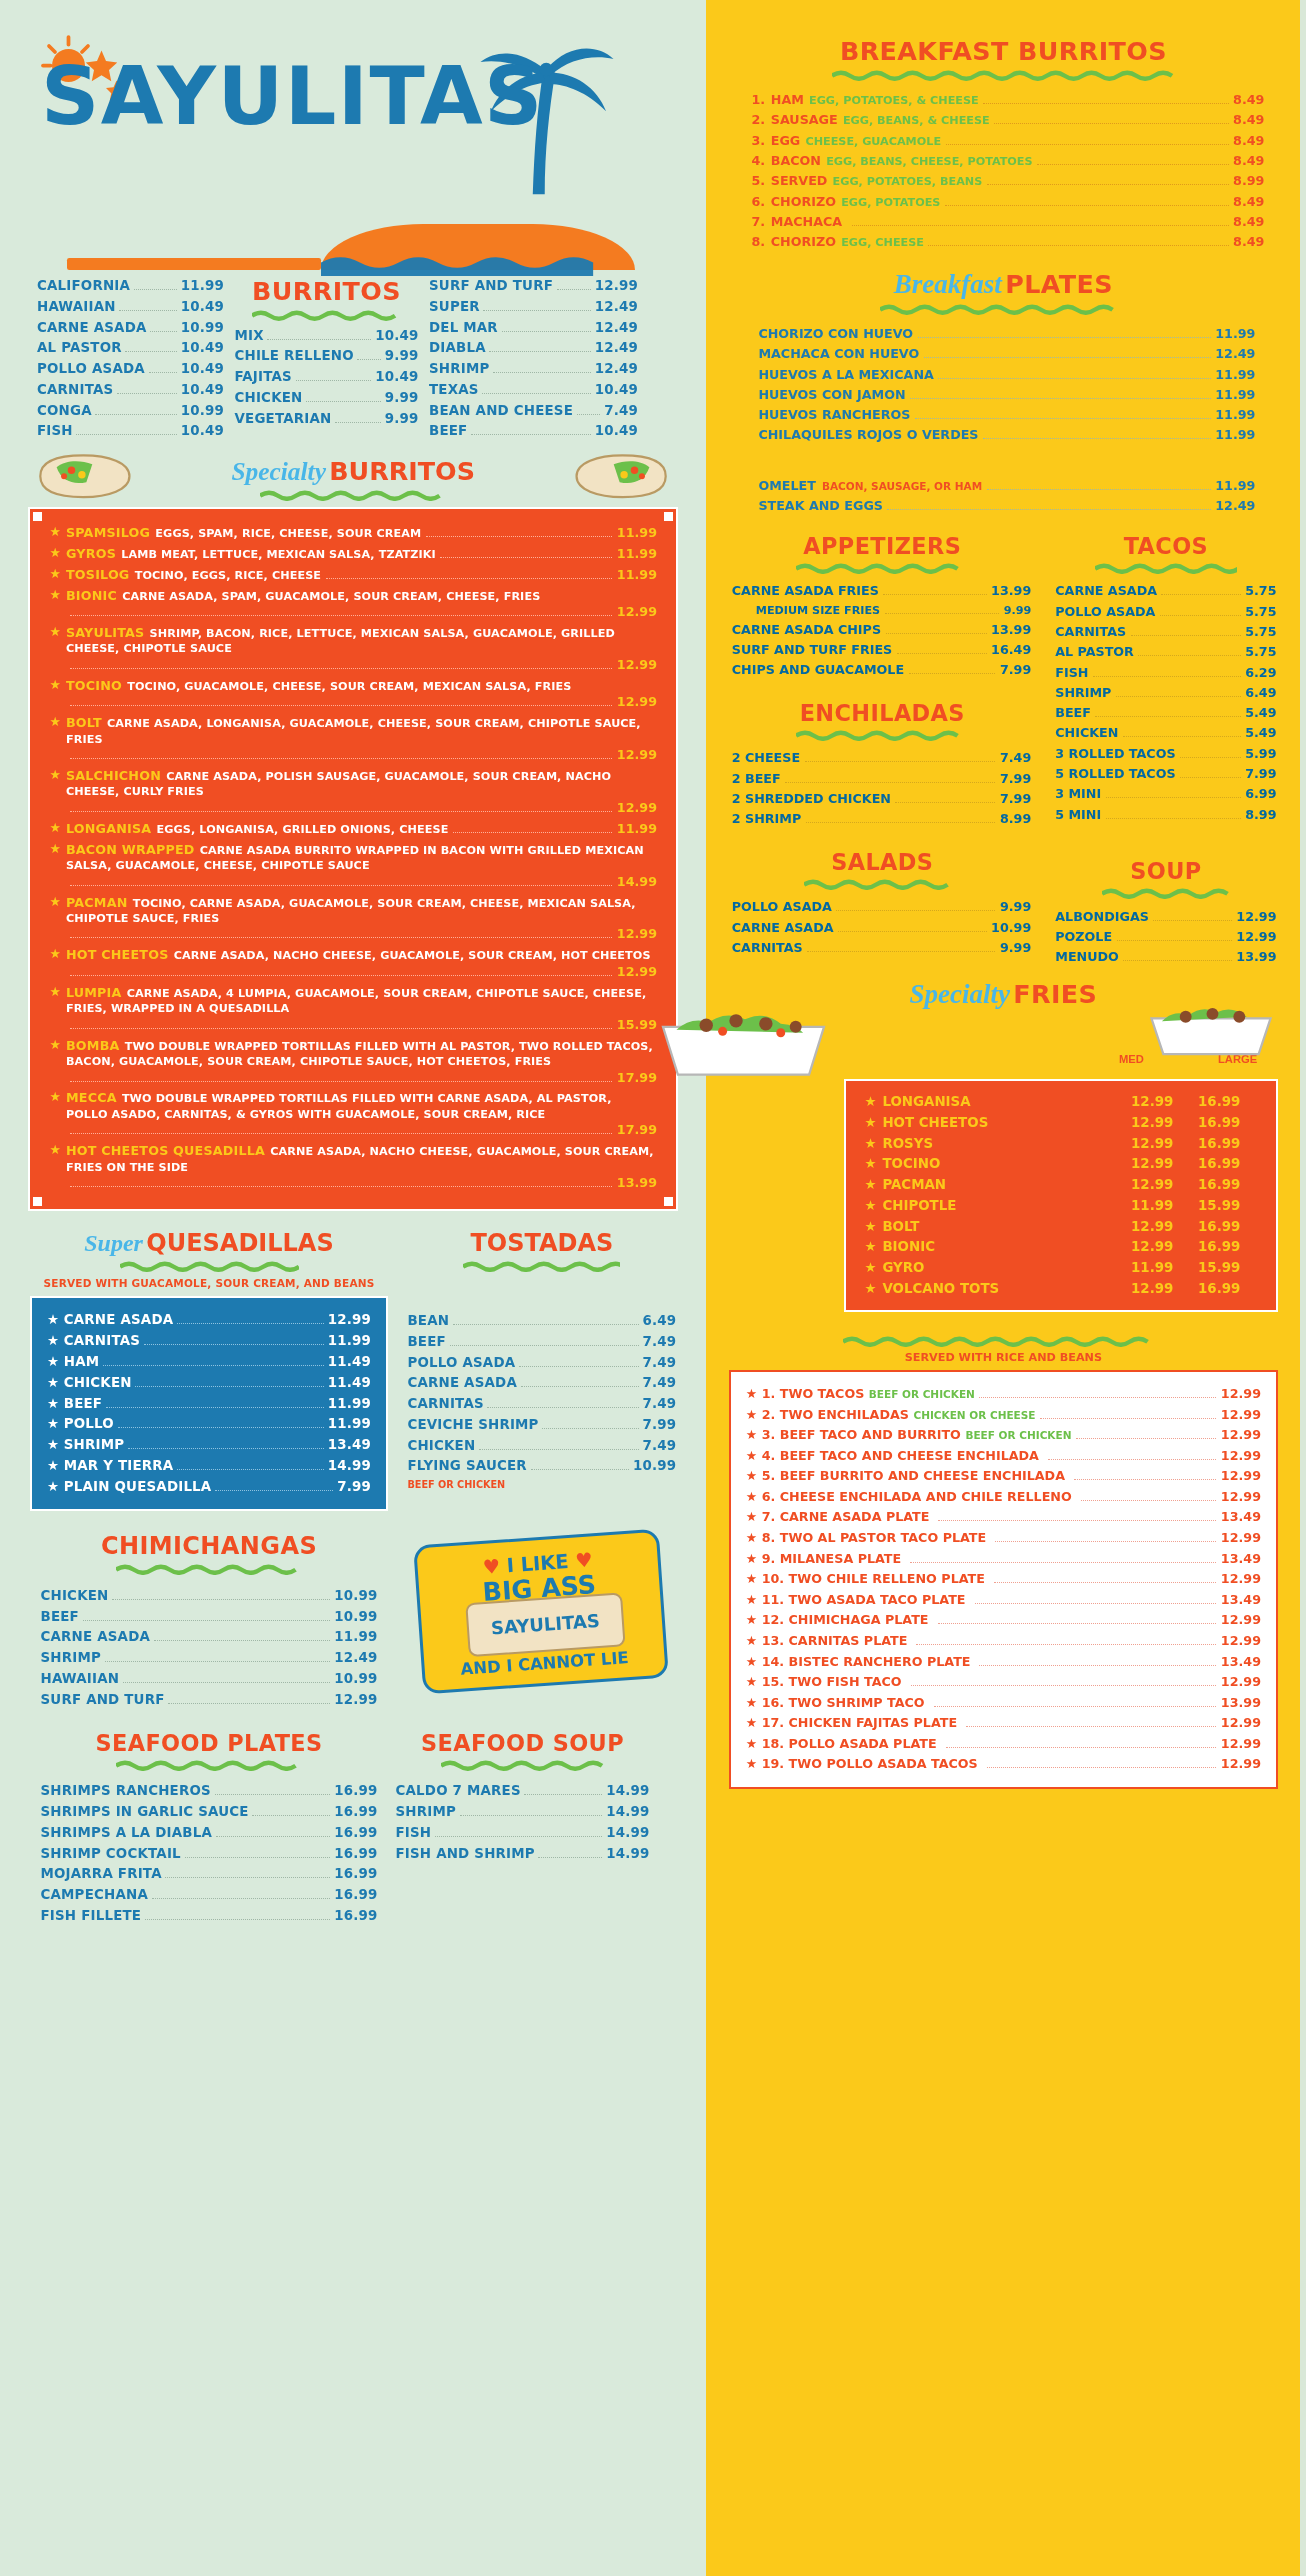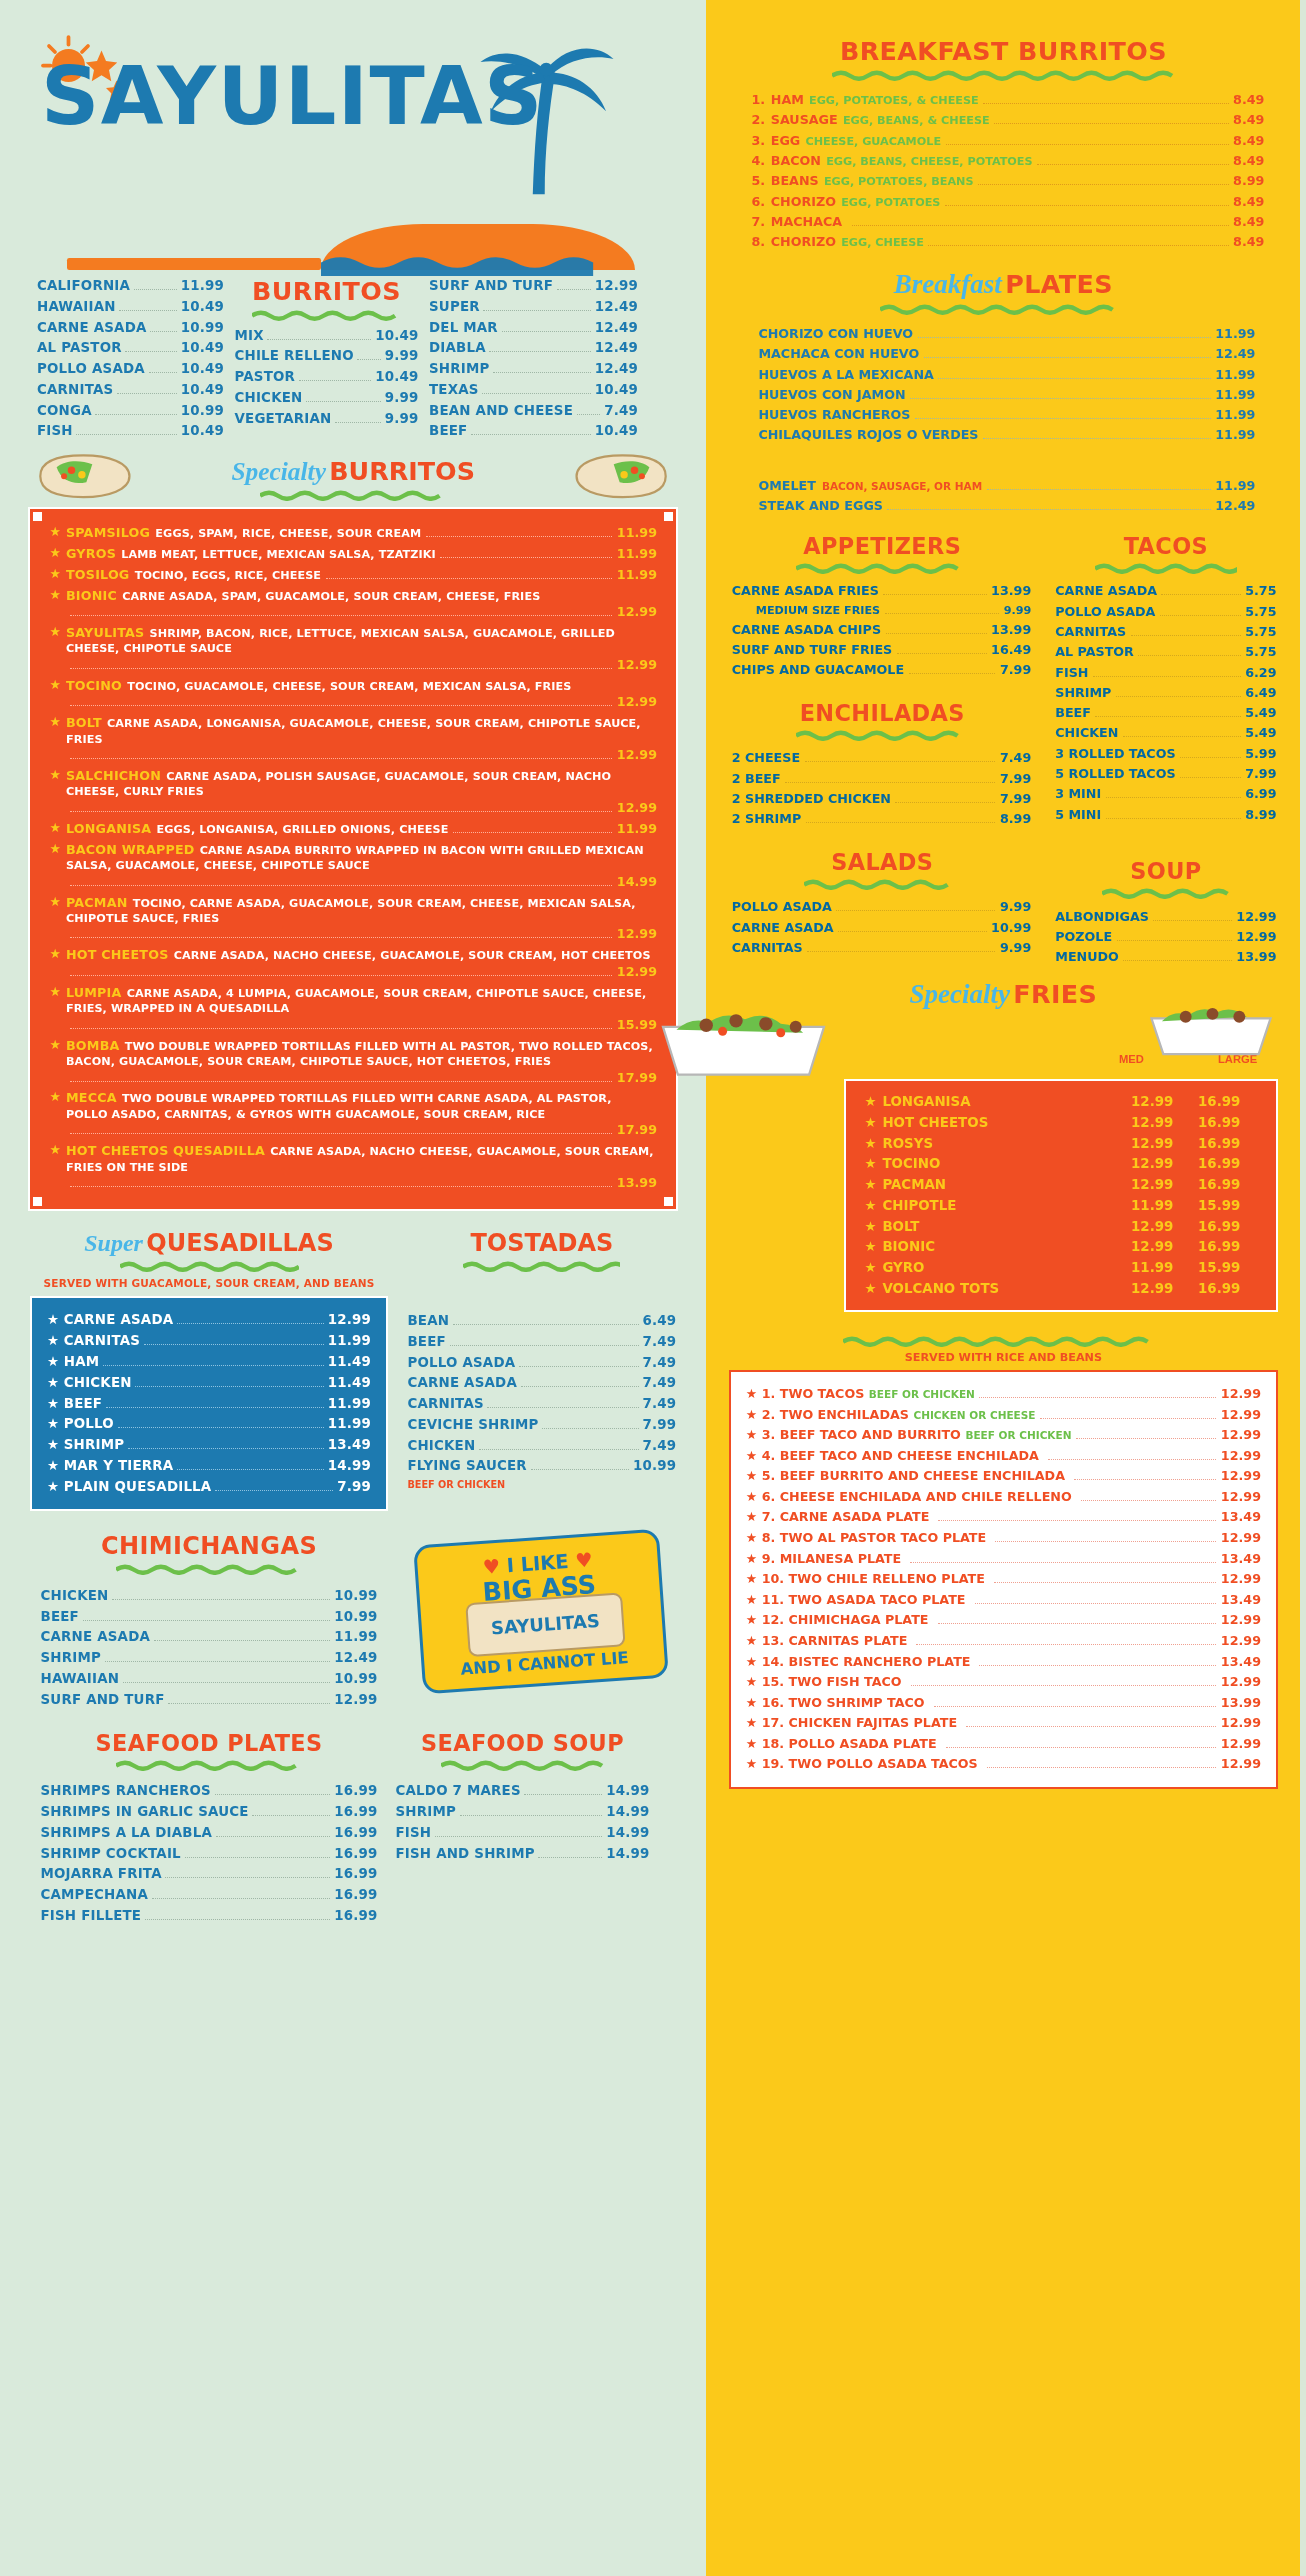--- a/index.html
+++ b/index.html
@@ -219,21 +219,21 @@
               <span class="nm">MIX</span>
               <span class="dots"></span>
               <span class="pr">10.49</span>
             </div>
           <div class="price-row">
               <span class="nm">CHILE RELLENO</span>
               <span class="dots"></span>
               <span class="pr">9.99</span>
             </div>
           <div class="price-row">
-              <span class="nm">PASTOR</span>
+              <span class="nm">FAJITAS</span>
               <span class="dots"></span>
               <span class="pr">10.49</span>
             </div>
           <div class="price-row">
               <span class="nm">CHICKEN</span>
               <span class="dots"></span>
               <span class="pr">9.99</span>
             </div>
           <div class="price-row">
               <span class="nm">VEGETARIAN</span>
@@ -740,21 +740,21 @@
           </div>
         <div class="bb-row">
             <span class="num">4.</span>
             <span class="nm">BACON</span>
             <span class="desc">EGG, BEANS, CHEESE, POTATOES</span>
             <span class="dots"></span>
             <span class="pr">8.49</span>
           </div>
         <div class="bb-row">
             <span class="num">5.</span>
-            <span class="nm">BEANS</span>
+            <span class="nm">SERVED</span>
             <span class="desc">EGG, POTATOES, BEANS</span>
             <span class="dots"></span>
             <span class="pr">8.99</span>
           </div>
         <div class="bb-row">
             <span class="num">6.</span>
             <span class="nm">CHORIZO</span>
             <span class="desc">EGG, POTATOES</span>
             <span class="dots"></span>
             <span class="pr">8.49</span>

